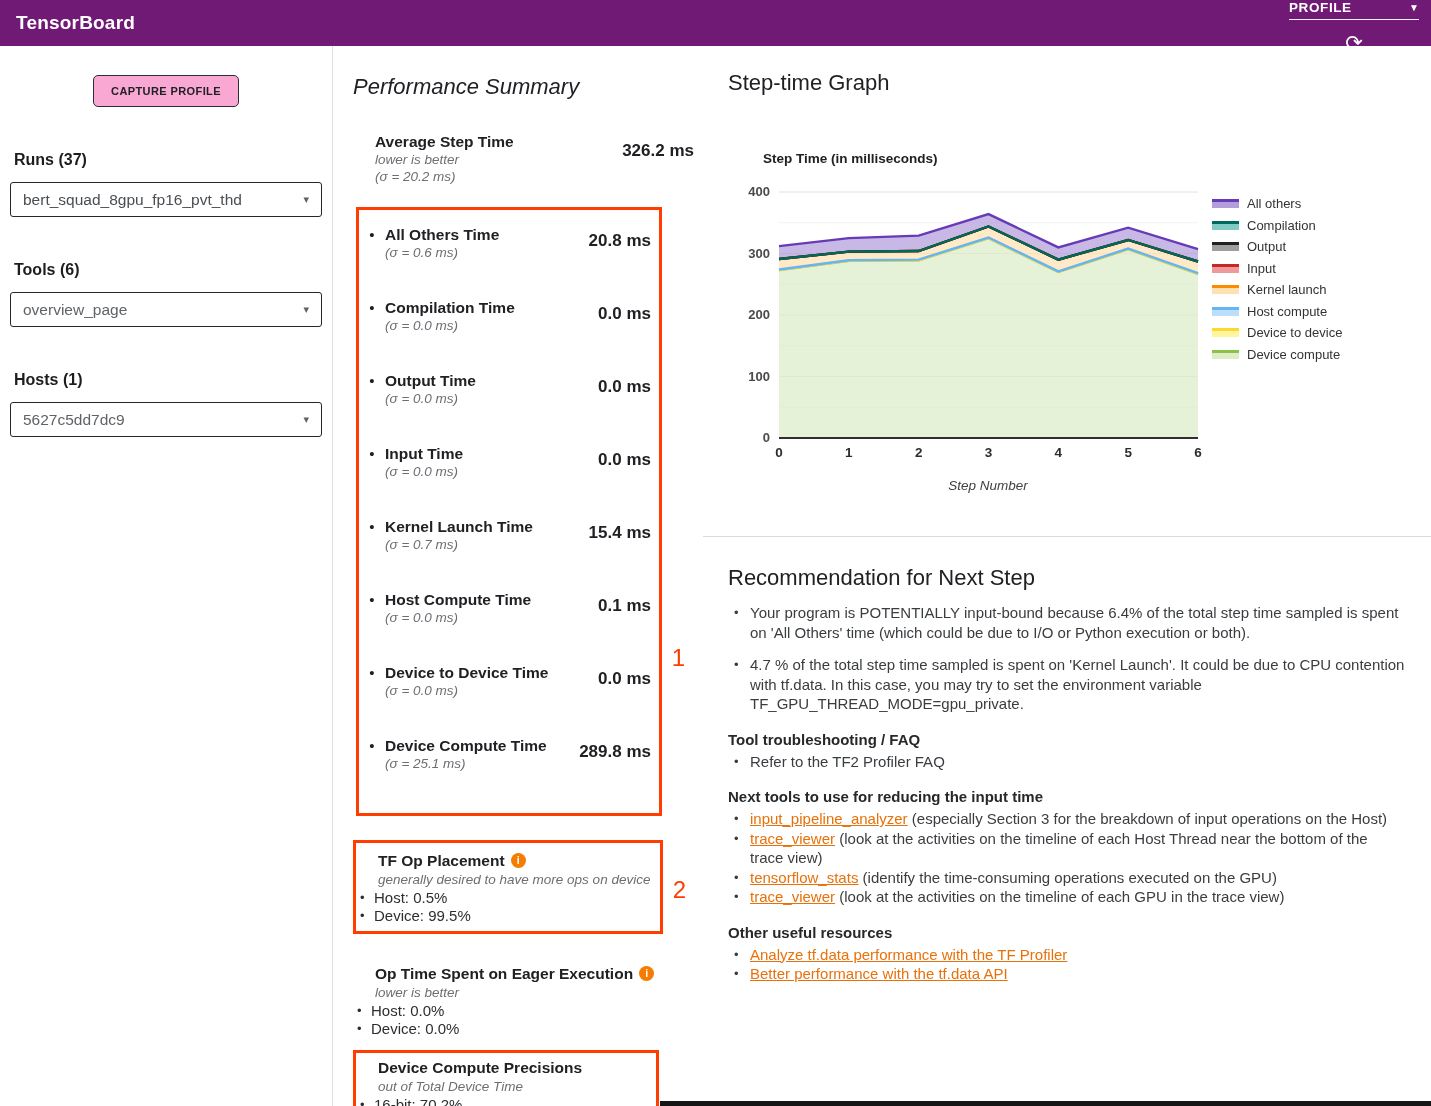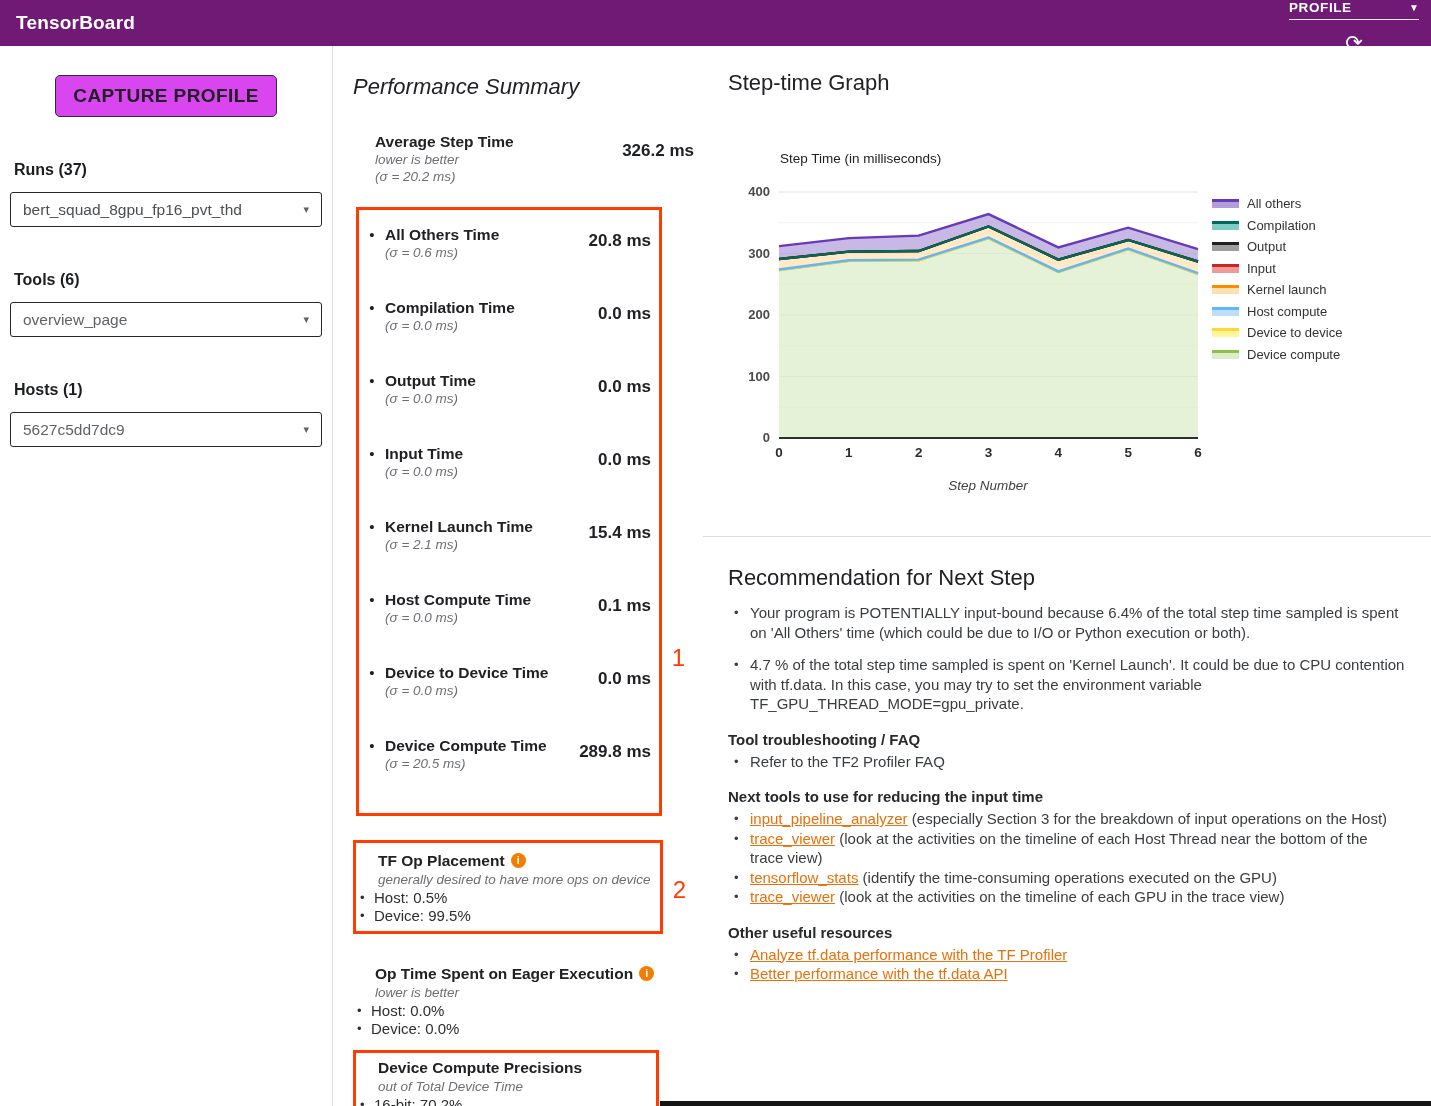--- a/index.html
+++ b/index.html
@@ -15,22 +15,22 @@
     border-bottom:1px solid rgba(255,255,255,.95); padding-bottom:4px; cursor:pointer; }
   .profile-dd .lbl { color:#fff; font-size:13.5px; font-weight:700; letter-spacing:.6px; }
   .profile-dd .caret { color:#fff; font-size:10px; }
   .hicon { color:#fff; font-size:21px; line-height:1; cursor:pointer; }
   .help-circle { width:19px; height:19px; border:2px solid #fff; border-radius:50%;
     color:#fff; font-size:13px; font-weight:700; display:flex; align-items:center; justify-content:center; }
 
   
   .sidebar { position:absolute; left:0; top:46px; width:333px; height:1060px;
     border-right:1px solid #e0e0e0; padding:0 10px; }
-  .capture-btn { display:block; margin:29px auto 0; background:#d946ef; border:1px solid #2b2f33;
-    border-radius:5px; padding:9px 17px; font-size:19px; font-weight:700; letter-spacing:.4px;
+  .capture-btn { display:block; margin:29px auto 0; background:#f9a8d4; border:1px solid #2b2f33;
+    border-radius:5px; padding:9px 17px; font-size:11px; font-weight:700; letter-spacing:.4px;
     color:#202124; cursor:pointer; font-family:"Liberation Sans",sans-serif; }
   .side-label { margin-top:44px; font-size:16px; font-weight:700; color:#1b1d1f; padding-left:4px; }
   .dropdown { margin-top:13px; height:35px; border:1px solid #24282c; border-radius:3px; background:#fff;
     display:flex; align-items:center; justify-content:space-between; padding:0 12px; cursor:pointer; }
   .dropdown .dval { font-size:15.5px; color:#4a4e52; }
   .dropdown.gray .dval { color:#5f6368; }
   .dropdown .caret { color:#5f6368; font-size:11px; }
 
   
   .middle { position:absolute; left:333px; top:46px; width:369px; height:1060px; padding-left:20px; }
@@ -66,21 +66,21 @@
   .box3 li { line-height:17px; }
 
   .info-icon { display:inline-flex; width:15px; height:15px; border-radius:50%; background:#f57c00;
     color:#fff; font-size:10.5px; font-weight:700; align-items:center; justify-content:center;
     vertical-align:2px; margin-left:6px; cursor:pointer; font-style:normal; }
 
   
   .right { position:absolute; left:703px; top:46px; width:728px; height:1060px; }
   .chart-card { position:relative; height:491px; border-bottom:1px solid #dadce0; }
   .chart-card h2 { position:absolute; left:25px; top:24px; }
-  .chart-title { position:absolute; left:77px; top:105px; font-size:13.5px; font-weight:400; color:#202124; }
+  .chart-title { position:absolute; left:60px; top:105px; font-size:13.5px; font-weight:700; color:#202124; }
   .ylab { position:absolute; width:44px; text-align:right; font-size:13px; font-weight:700; color:#4a4a4a; }
   .xlab { position:absolute; width:30px; text-align:center; font-size:13.5px; font-weight:700; color:#2d2d2d; top:399px; }
   .xaxis-title { position:absolute; left:160px; top:432px; width:250px; text-align:center;
     font-size:13.5px; font-style:italic; color:#424242; }
   .chart-plot { position:absolute; left:75px; top:145px; }
   .legend { position:absolute; left:509px; top:147px; }
   .legend-row { display:flex; align-items:center; height:21.5px;text-align:right; }
   .legend-swatch { width:27px; height:9px; flex:none; margin-right:8px; }
   .legend-label { font-size:13px; color:#333; white-space:nowrap; }
 
@@ -178,21 +178,21 @@
       <div class="tblock">
         <div class="metric-title">Input Time</div>
         <div class="metric-sub">(σ = 0.0 ms)</div>
       </div>
       <div class="metric-val">0.0 ms</div>
     </div>
     <div class="perf-item">
       <div class="bullet">•</div>
       <div class="tblock">
         <div class="metric-title">Kernel Launch Time</div>
-        <div class="metric-sub">(σ = 2.1 ms)</div>
+        <div class="metric-sub">(σ = 0.7 ms)</div>
       </div>
       <div class="metric-val">15.4 ms</div>
     </div>
     <div class="perf-item">
       <div class="bullet">•</div>
       <div class="tblock">
         <div class="metric-title">Host Compute Time</div>
         <div class="metric-sub">(σ = 0.0 ms)</div>
       </div>
       <div class="metric-val">0.1 ms</div>
@@ -202,21 +202,21 @@
       <div class="tblock">
         <div class="metric-title">Device to Device Time</div>
         <div class="metric-sub">(σ = 0.0 ms)</div>
       </div>
       <div class="metric-val">0.0 ms</div>
     </div>
     <div class="perf-item">
       <div class="bullet">•</div>
       <div class="tblock">
         <div class="metric-title">Device Compute Time</div>
-        <div class="metric-sub">(σ = 20.5 ms)</div>
+        <div class="metric-sub">(σ = 25.1 ms)</div>
       </div>
       <div class="metric-val">289.8 ms</div>
     </div>
     <div class="anno-num n1">1</div>
   </div>
 
   <div class="redbox sumbox box2">
     <div class="btitle"><span>TF Op Placement</span><span class="info-icon">i</span></div>
     <div class="bsub">generally desired to have more ops on device</div>
     <ul>

